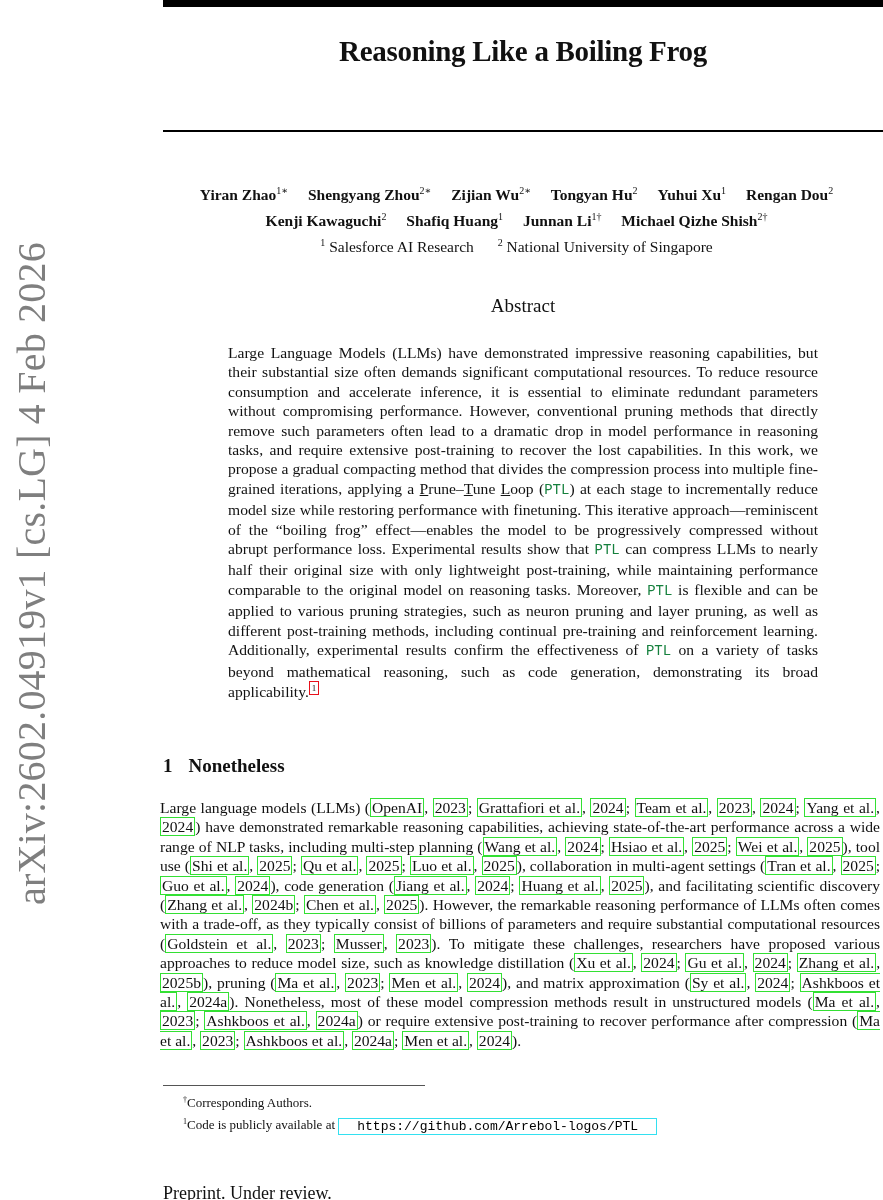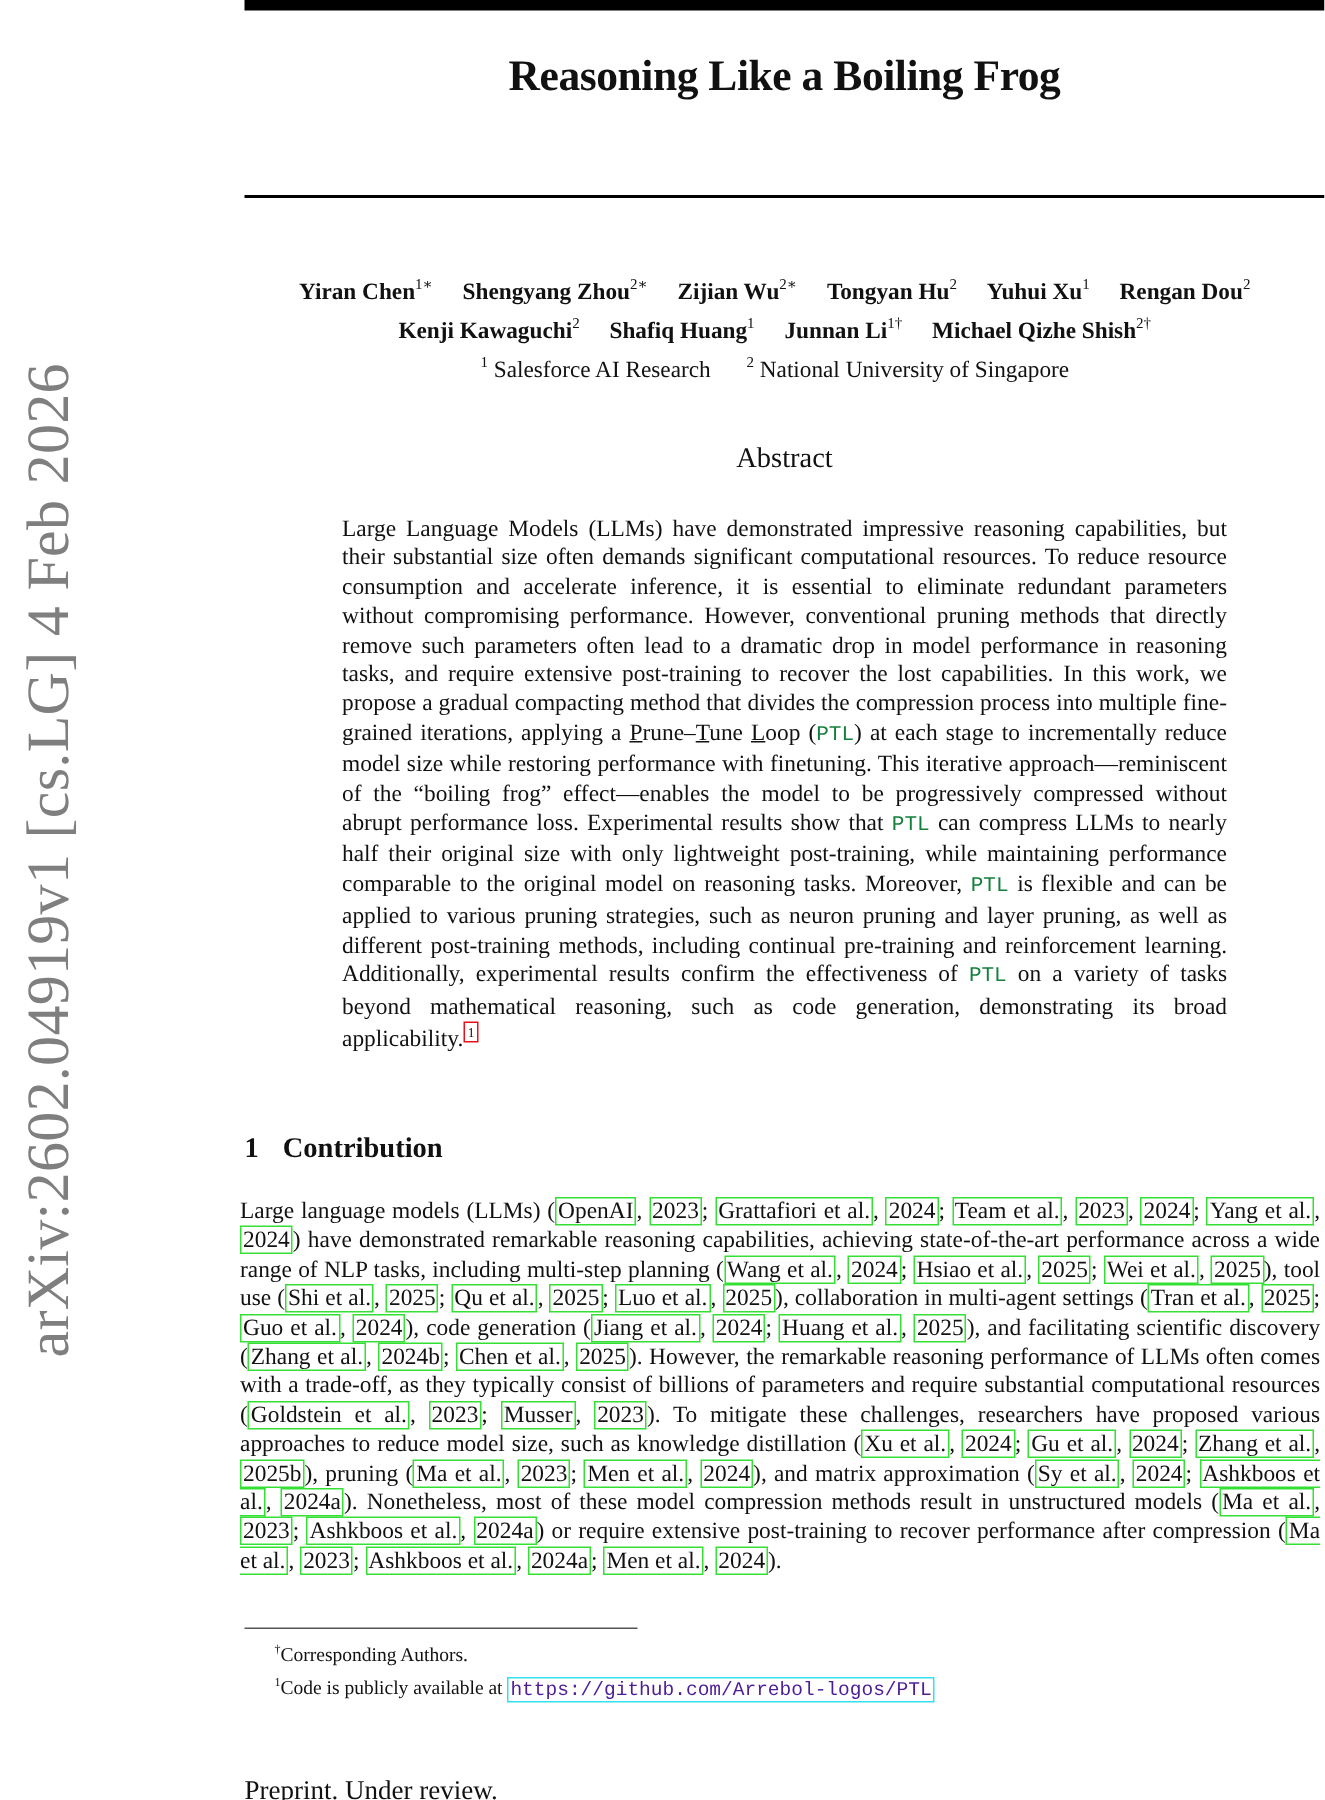--- a/index.html
+++ b/index.html
@@ -34,38 +34,38 @@
   .section-heading { position: absolute; left: 163px; top: 755px; font-size: 19px; font-weight: bold; }
   .section-heading .num { margin-right: 16px; }
   .intro {
     position: absolute; left: 160px; top: 798px; width: 720px;
     font-size: 15.6px; line-height: 19.4px; text-align: justify;
   }
   .cite { border: 1.5px solid #33e033; padding: 0 1px; }
   .fn-rule { position: absolute; left: 163px; top: 1085px; width: 262px; height: 1px; background: #555; }
   .footnotes { position: absolute; left: 183px; top: 1090px; font-size: 13px; line-height: 19px; }
   .footnotes sup { font-size: 8px; }
-  .url { border: 1.5px solid #33e0f0; padding: 0 1px; font-family: "Liberation Mono", "DejaVu Sans Mono", monospace; font-size: 13px; color: #4c1d95; }
+  .url { border: 1.5px solid #33e0f0; padding: 0 18px; font-family: "Liberation Mono", "DejaVu Sans Mono", monospace; font-size: 13px; color: #000000; }
   .preprint { position: absolute; left: 163px; top: 1183px; font-size: 18px; }
 </style>
 </head>
 <body>
 
 <div class="top-bar"></div>
 
 <div class="arxiv-id">arXiv:2602.04919v1  [cs.LG]  4 Feb 2026</div>
 
 <div class="title">
   <div>Reasoning Like a Boiling Frog</div>
 </div>
 <div class="title-rule"></div>
 
 <div class="authors">
   <div class="line">
-    <span class="author"><span>Yiran Chen</span><sup>1∗</sup></span>
+    <span class="author"><span>Yiran Zhao</span><sup>1∗</sup></span>
     <span class="author"><span>Shengyang Zhou</span><sup>2∗</sup></span>
     <span class="author"><span>Zijian Wu</span><sup>2∗</sup></span>
     <span class="author"><span>Tongyan Hu</span><sup>2</sup></span>
     <span class="author"><span>Yuhui Xu</span><sup>1</sup></span>
     <span class="author"><span>Rengan Dou</span><sup>2</sup></span>
   </div>
   <div class="line">
     <span class="author"><span>Kenji Kawaguchi</span><sup>2</sup></span>
     <span class="author"><span>Shafiq Huang</span><sup>1</sup></span>
     <span class="author"><span>Junnan Li</span><sup>1†</sup></span>
@@ -74,21 +74,21 @@
   <div class="line">
     <span class="affil"><sup>1</sup> <span>Salesforce AI Research</span></span>
     <span class="affil"><sup>2</sup> <span>National University of Singapore</span></span>
   </div>
 </div>
 
 <div class="abstract-heading">Abstract</div>
 
 <div class="abstract"><span>Large Language Models (LLMs) have demonstrated impressive reasoning capabilities, but their substantial size often demands significant computational resources. To reduce resource consumption and accelerate inference, it is essential to eliminate redundant parameters without compromising performance. However, conventional pruning methods that directly remove such parameters often lead to a dramatic drop in model performance in reasoning tasks, and require extensive post-training to recover the lost capabilities. In this work, we propose a gradual compacting method that divides the compression process into multiple fine-grained iterations, applying a </span><span class="u">P</span><span>rune–</span><span class="u">T</span><span>une </span><span class="u">L</span><span>oop (</span><span class="mono">PTL</span><span>) at each stage to incrementally reduce model size while restoring performance with finetuning. This iterative approach—reminiscent of the “boiling frog” effect—enables the model to be progressively compressed without abrupt performance loss. Experimental results show that </span><span class="mono">PTL</span><span> can compress LLMs to nearly half their original size with only lightweight post-training, while maintaining performance comparable to the original model on reasoning tasks. Moreover, </span><span class="mono">PTL</span><span> is flexible and can be applied to various pruning strategies, such as neuron pruning and layer pruning, as well as different post-training methods, including continual pre-training and reinforcement learning. Additionally, experimental results confirm the effectiveness of </span><span class="mono">PTL</span><span> on a variety of tasks beyond mathematical reasoning, such as code generation, demonstrating its broad applicability.</span><span class="fnref">1</span></div>
 
-<div class="section-heading"><span class="num">1</span><span>Contribution</span></div>
+<div class="section-heading"><span class="num">1</span><span>Nonetheless</span></div>
 
 <div class="intro"><span>Large language models (LLMs) (</span><span class="cite">OpenAI</span>, <span class="cite">2023</span>; <span class="cite">Grattafiori et al.</span>, <span class="cite">2024</span>; <span class="cite">Team et al.</span>, <span class="cite">2023</span>, <span class="cite">2024</span>; <span class="cite">Yang et al.</span>, <span class="cite">2024</span><span>) have demonstrated remarkable reasoning capabilities, achieving state-of-the-art performance across a wide range of NLP tasks, including multi-step planning (</span><span class="cite">Wang et al.</span>, <span class="cite">2024</span>; <span class="cite">Hsiao et al.</span>, <span class="cite">2025</span>; <span class="cite">Wei et al.</span>, <span class="cite">2025</span><span>), tool use (</span><span class="cite">Shi et al.</span>, <span class="cite">2025</span>; <span class="cite">Qu et al.</span>, <span class="cite">2025</span>; <span class="cite">Luo et al.</span>, <span class="cite">2025</span><span>), collaboration in multi-agent settings (</span><span class="cite">Tran et al.</span>, <span class="cite">2025</span>; <span class="cite">Guo et al.</span>, <span class="cite">2024</span><span>), code generation (</span><span class="cite">Jiang et al.</span>, <span class="cite">2024</span>; <span class="cite">Huang et al.</span>, <span class="cite">2025</span><span>), and facilitating scientific discovery (</span><span class="cite">Zhang et al.</span>, <span class="cite">2024b</span>; <span class="cite">Chen et al.</span>, <span class="cite">2025</span><span>). However, the remarkable reasoning performance of LLMs often comes with a trade-off, as they typically consist of billions of parameters and require substantial computational resources (</span><span class="cite">Goldstein et al.</span>, <span class="cite">2023</span>; <span class="cite">Musser</span>, <span class="cite">2023</span><span>). To mitigate these challenges, researchers have proposed various approaches to reduce model size, such as knowledge distillation (</span><span class="cite">Xu et al.</span>, <span class="cite">2024</span>; <span class="cite">Gu et al.</span>, <span class="cite">2024</span>; <span class="cite">Zhang et al.</span>, <span class="cite">2025b</span><span>), pruning (</span><span class="cite">Ma et al.</span>, <span class="cite">2023</span>; <span class="cite">Men et al.</span>, <span class="cite">2024</span><span>), and matrix approximation (</span><span class="cite">Sy et al.</span>, <span class="cite">2024</span>; <span class="cite">Ashkboos et al.</span>, <span class="cite">2024a</span><span>). Nonetheless, most of these model compression methods result in unstructured models (</span><span class="cite">Ma et al.</span>, <span class="cite">2023</span>; <span class="cite">Ashkboos et al.</span>, <span class="cite">2024a</span><span>) or require extensive post-training to recover performance after compression (</span><span class="cite">Ma et al.</span>, <span class="cite">2023</span>; <span class="cite">Ashkboos et al.</span>, <span class="cite">2024a</span>; <span class="cite">Men et al.</span>, <span class="cite">2024</span><span>).</span></div>
 
 <div class="fn-rule"></div>
 <div class="footnotes">
   <div><sup>†</sup><span>Corresponding Authors.</span></div>
   <div><sup>1</sup><span>Code is publicly available at </span><span class="url">https://github.com/Arrebol-logos/PTL</span></div>
 </div>
 
 <div class="preprint">Preprint. Under review.</div>

